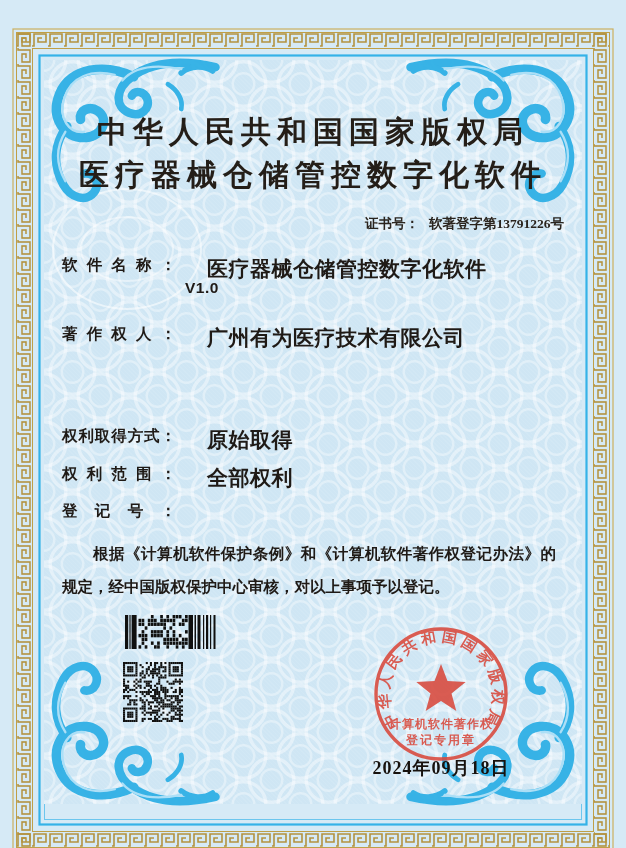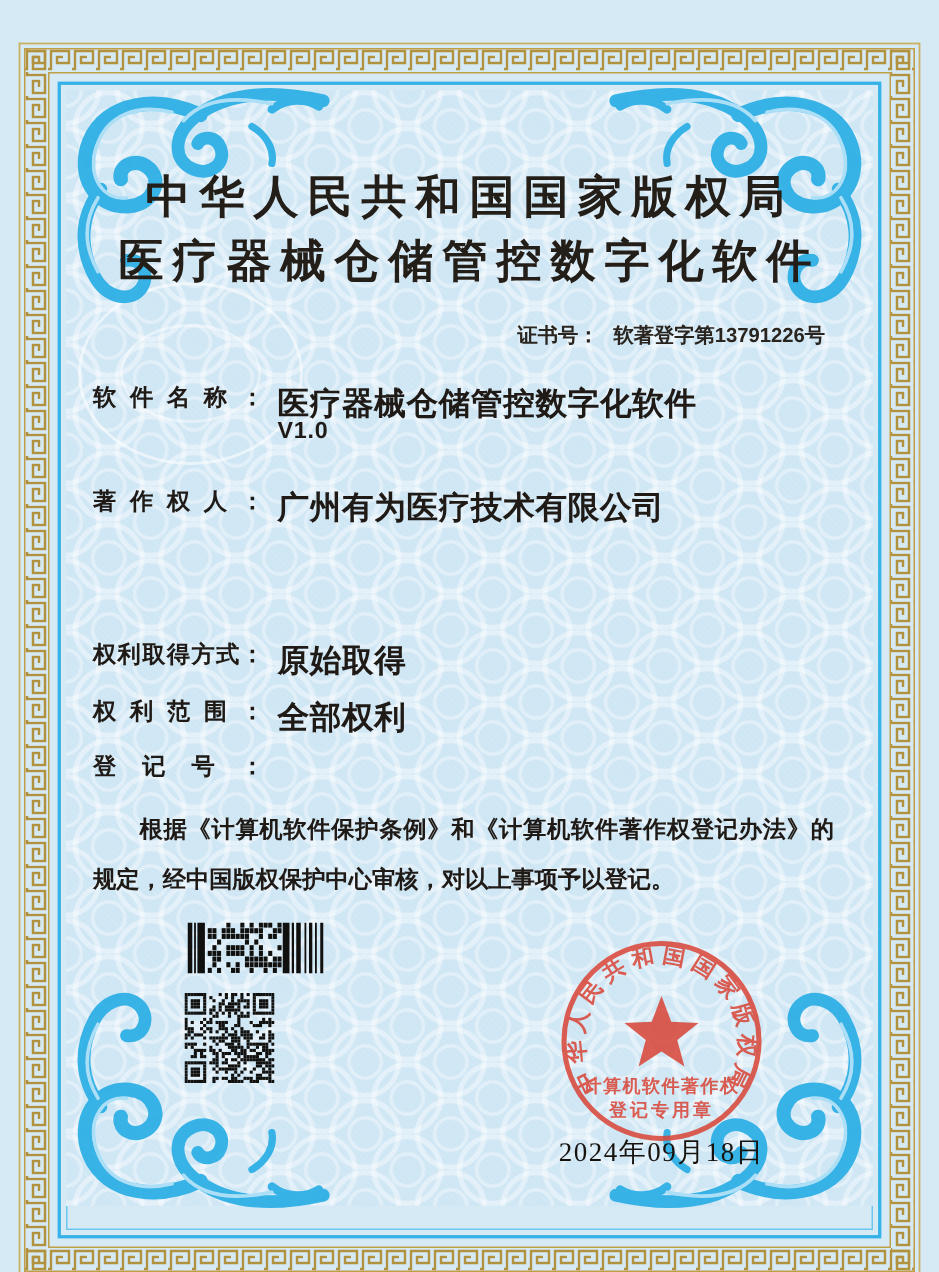--- a/index.html
+++ b/index.html
@@ -35,42 +35,42 @@
   .corner{position:absolute;width:186px;height:152px;opacity:.95;}
   .corner.tl{left:36px;top:36px;}
   .corner.tr{right:36px;top:36px;transform:scaleX(-1);}
   .corner.bl{left:36px;bottom:36px;transform:scaleY(-1);}
   .corner.br{right:36px;bottom:36px;transform:scale(-1,-1);}
 
   .title-block{position:absolute;left:0;right:0;top:94px;text-align:center;
     font-family:"Liberation Serif","DejaVu Serif",serif;font-weight:bold;color:#241e18;}
   .title-line{font-size:30px;letter-spacing:6px;line-height:43px;white-space:nowrap;}
 
-  .cert-no{position:absolute;right:76px;top:199px;
-    font-family:Liberation Sans, sans-serif;font-weight:bold;
+  .cert-no{position:absolute;right:62px;top:199px;
+    font-family:Liberation Serif, serif;font-weight:bold;
     font-size:13.5px;color:#2a241e;}
   .cert-no .lbl{margin-right:10px;}
 
   .fields{position:absolute;left:62px;right:56px;top:0;}
-  .frow{position:absolute;left:0;right:0;display:flex;}
+  .frow{position:absolute;left:0;right:0;display:flex;gap:22px;}
   .frow .lbl{width:114px;margin-right:9px;font-weight:bold;font-size:15.5px;
     text-align:justify;text-align-last:justify;flex:none;}
   .frow .val{font-weight:bold;font-size:21px;letter-spacing:.5px;}
   .val2{position:absolute;left:123px;font-weight:bold;font-size:15.5px;letter-spacing:.5px;}
 
   .statement{position:absolute;left:62px;top:521px;width:494px;
     font-weight:bold;font-size:15.5px;line-height:33px;
     text-indent:2em;text-align:justify;color:#1f1a16;}
 
   .barcode-wrap{position:absolute;left:125px;top:599px;}
   .qr-wrap{position:absolute;left:123px;top:646px;}
 
   .seal-wrap{position:absolute;left:371px;top:608px;}
   .date{position:absolute;left:348px;top:740px;width:186px;text-align:center;
-    font-family:"Liberation Serif","DejaVu Serif",serif;font-weight:normal;
+    font-family:"Liberation Serif","DejaVu Serif",serif;font-weight:bold;
     font-size:18px;letter-spacing:1px;color:#17120e;}
 </style>
 </head>
 <body>
 
 <svg width="0" height="0" style="position:absolute">
   <defs>
     <g id="flourish">
       <g fill="none" stroke="#2fb0e6" stroke-linecap="round">
         <path d="M186,16 C150,8 120,10 98,26 C80,39 80,58 95,64 C107,69 118,60 114,49 C111,41 101,40 98,46" stroke-width="9"></path>

